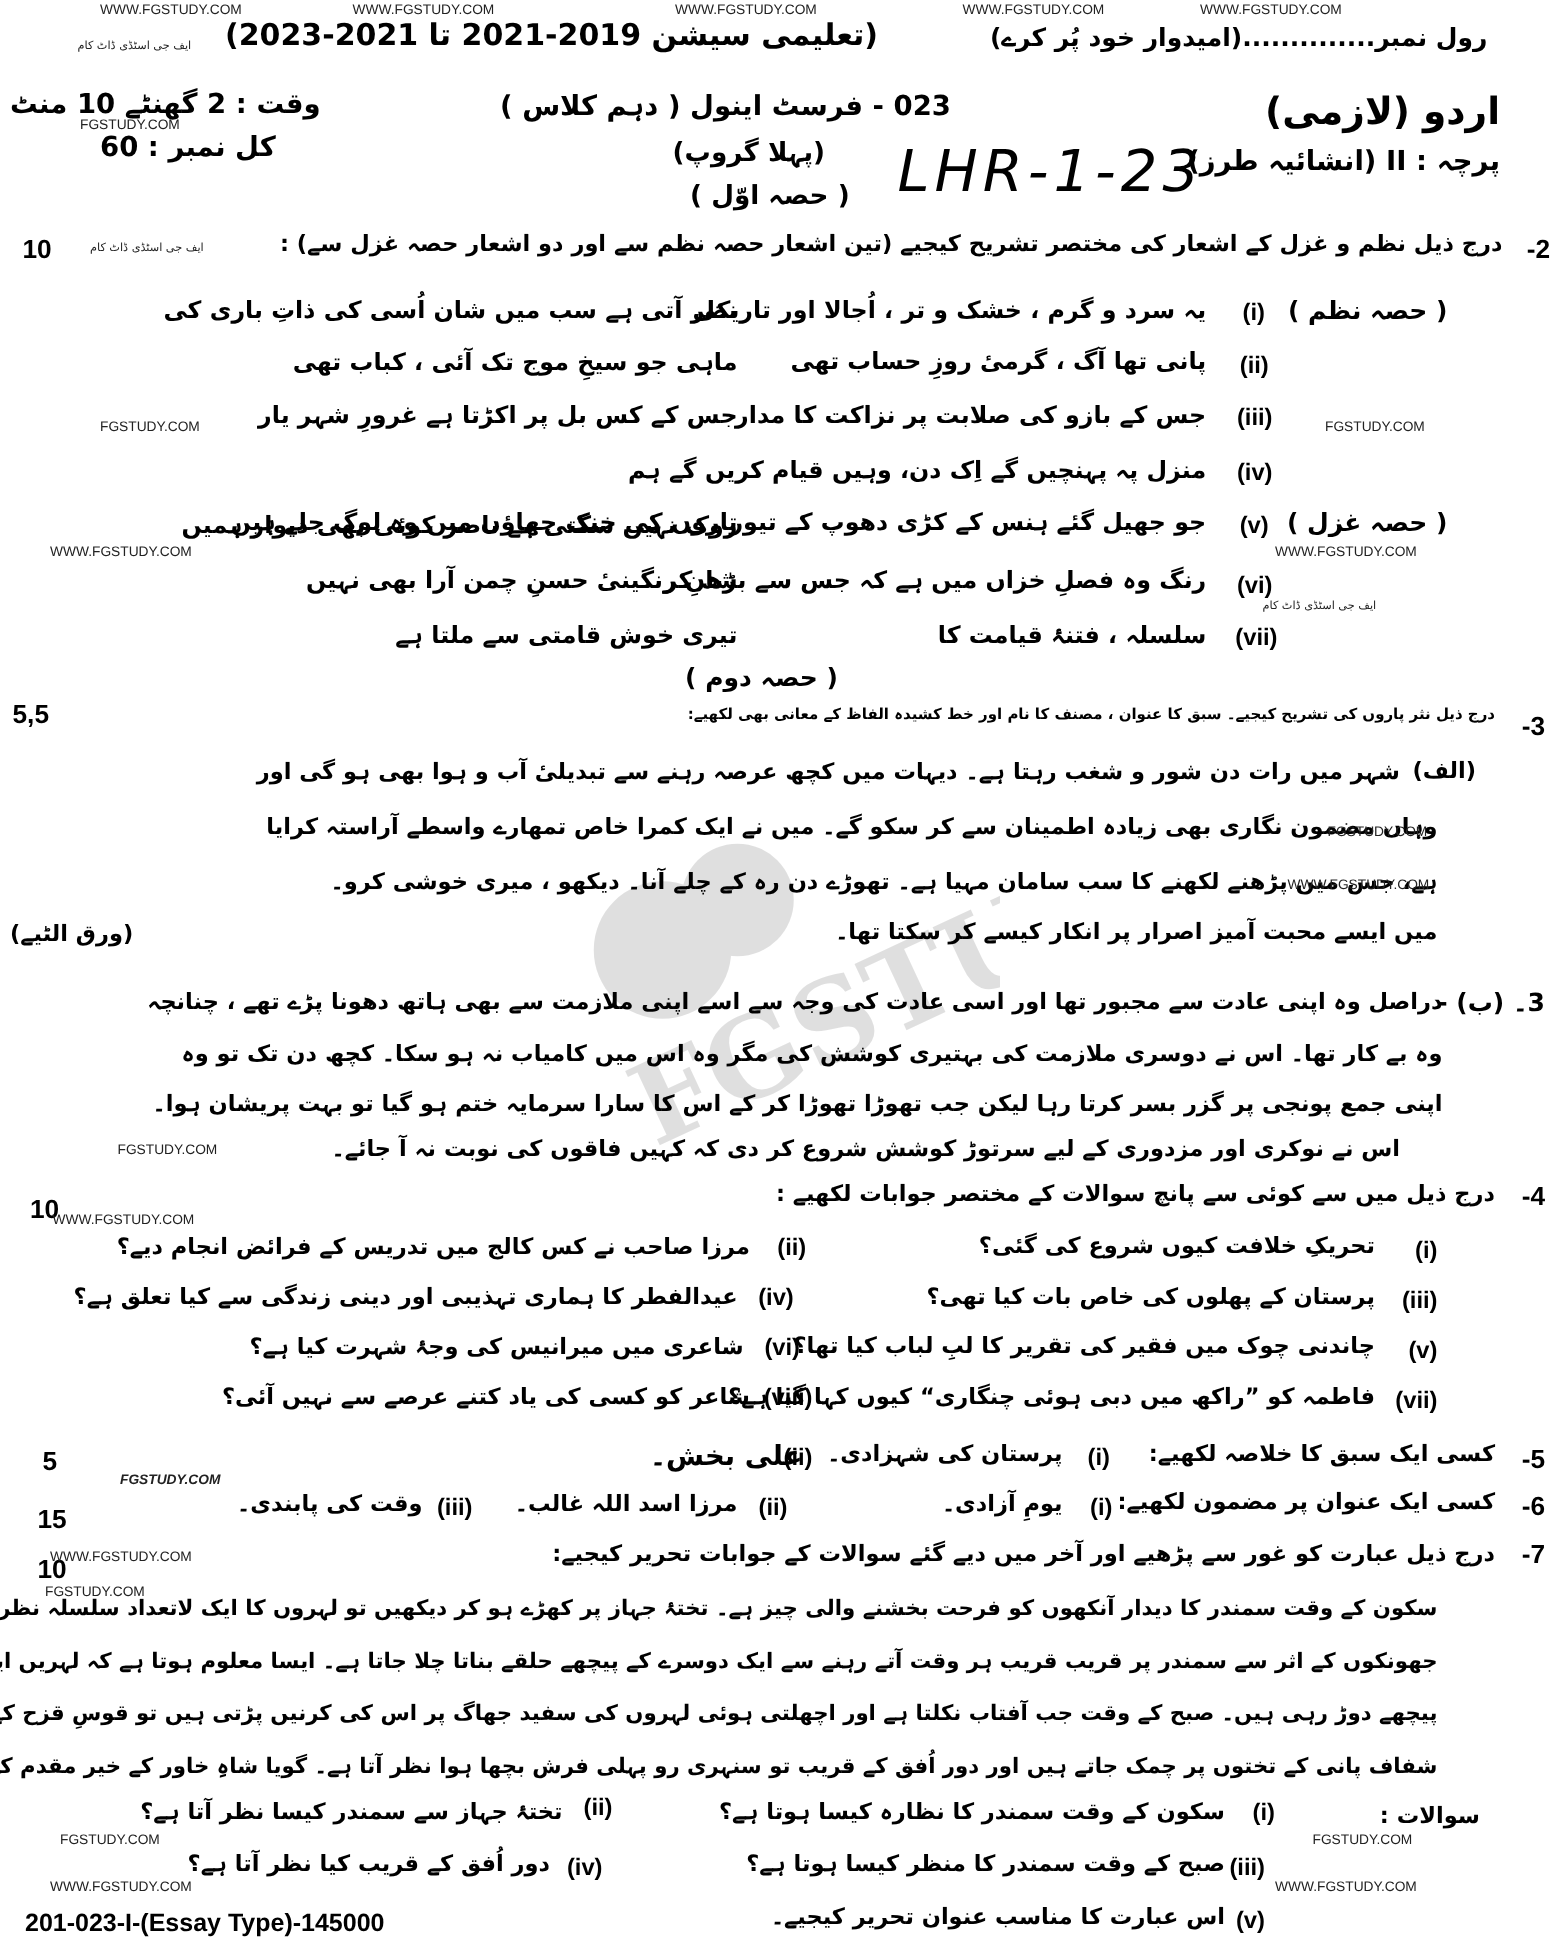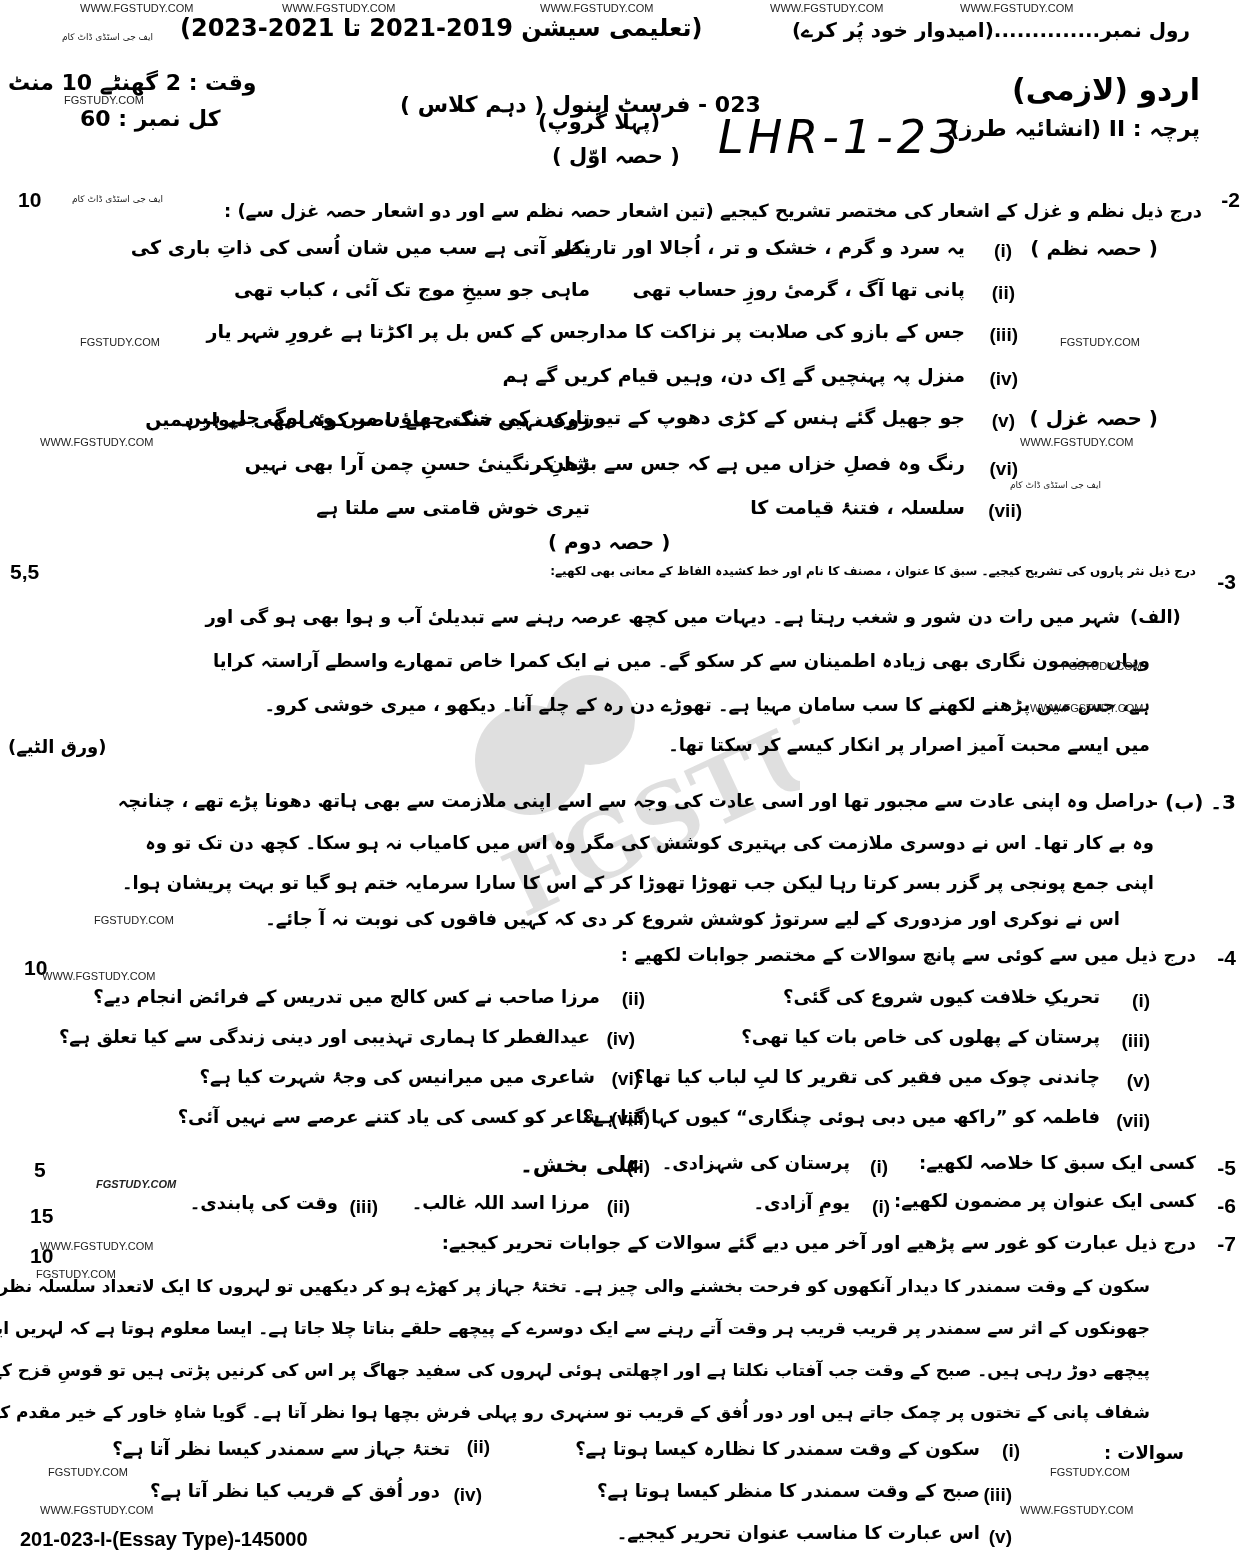--- a/index.html
+++ b/index.html
@@ -31,32 +31,32 @@
 <div class="abs wm" style="left:282px;top:2px;">WWW.FGSTUDY.COM</div>
 <div class="abs wm" style="left:540px;top:2px;">WWW.FGSTUDY.COM</div>
 <div class="abs wm" style="left:770px;top:2px;">WWW.FGSTUDY.COM</div>
 <div class="abs wm" style="left:960px;top:2px;">WWW.FGSTUDY.COM</div>
 
 <div class="abs ur" style="right:60px;top:18px;font-size:20px;">رول نمبر..............(امیدوار خود پُر کرے)</div>
 <div class="abs ur" style="left:180px;top:14px;font-size:24px;">(تعلیمی سیشن 2019-2021 تا 2021-2023)</div>
 <div class="abs tiny" style="left:62px;top:32px;">ایف جی اسٹڈی ڈاٹ کام</div>
 
 <div class="abs ur" style="right:50px;top:72px;font-size:30px;">اردو (لازمی)</div>
-<div class="abs ur" style="left:400px;top:72px;font-size:22px;margin-top:20px;">023 - فرسٹ اینول ( دہم کلاس )</div>
+<div class="abs ur" style="left:400px;top:72px;font-size:22px;">023 - فرسٹ اینول ( دہم کلاس )</div>
 <div class="abs ur" style="left:8px;top:70px;font-size:22px;">وقت : 2 گھنٹے 10 منٹ</div>
 <div class="abs wm" style="left:64px;top:94px;">FGSTUDY.COM</div>
 <div class="abs ur" style="left:80px;top:106px;font-size:22px;">کل نمبر : 60</div>
 
 <div class="abs ur" style="right:50px;top:116px;font-size:22px;">پرچہ : II (انشائیہ طرز)</div>
 <div class="abs hand" style="left:718px;top:110px;">LHR-1-23</div>
 <div class="abs ur" style="left:538px;top:110px;font-size:21px;">(پہلا گروپ)</div>
 <div class="abs ur" style="left:552px;top:144px;font-size:21px;">( حصہ اوّل )</div>
 
 <div class="abs qn" style="right:10px;top:188px;">-2</div>
-<div class="abs ur line" style="right:48px;top:184px;font-size:18px;margin-top:16px;">درج ذیل نظم و غزل کے اشعار کی مختصر تشریح کیجیے (تین اشعار حصہ نظم سے اور دو اشعار حصہ غزل سے) :</div>
+<div class="abs ur line" style="right:48px;top:184px;font-size:18px;">درج ذیل نظم و غزل کے اشعار کی مختصر تشریح کیجیے (تین اشعار حصہ نظم سے اور دو اشعار حصہ غزل سے) :</div>
 <div class="abs marks" style="left:18px;top:188px;">10</div>
 <div class="abs tiny" style="left:72px;top:194px;">ایف جی اسٹڈی ڈاٹ کام</div>
 
 <div class="abs ur" style="right:92px;top:236px;font-size:20px;">( حصہ نظم )</div>
 <div class="abs ur" style="right:92px;top:406px;font-size:20px;">( حصہ غزل )</div>
 
 <div>
   <div class="abs roman" style="right:238px;top:240px;">(i)</div>
   <div class="abs ur line" style="right:285px;top:236px;">یہ سرد و گرم ، خشک و تر ، اُجالا اور تاریکی</div>
   <div class="abs ur line" style="right:660px;top:236px;">نظر آتی ہے سب میں شان اُسی کی ذاتِ باری کی</div>

